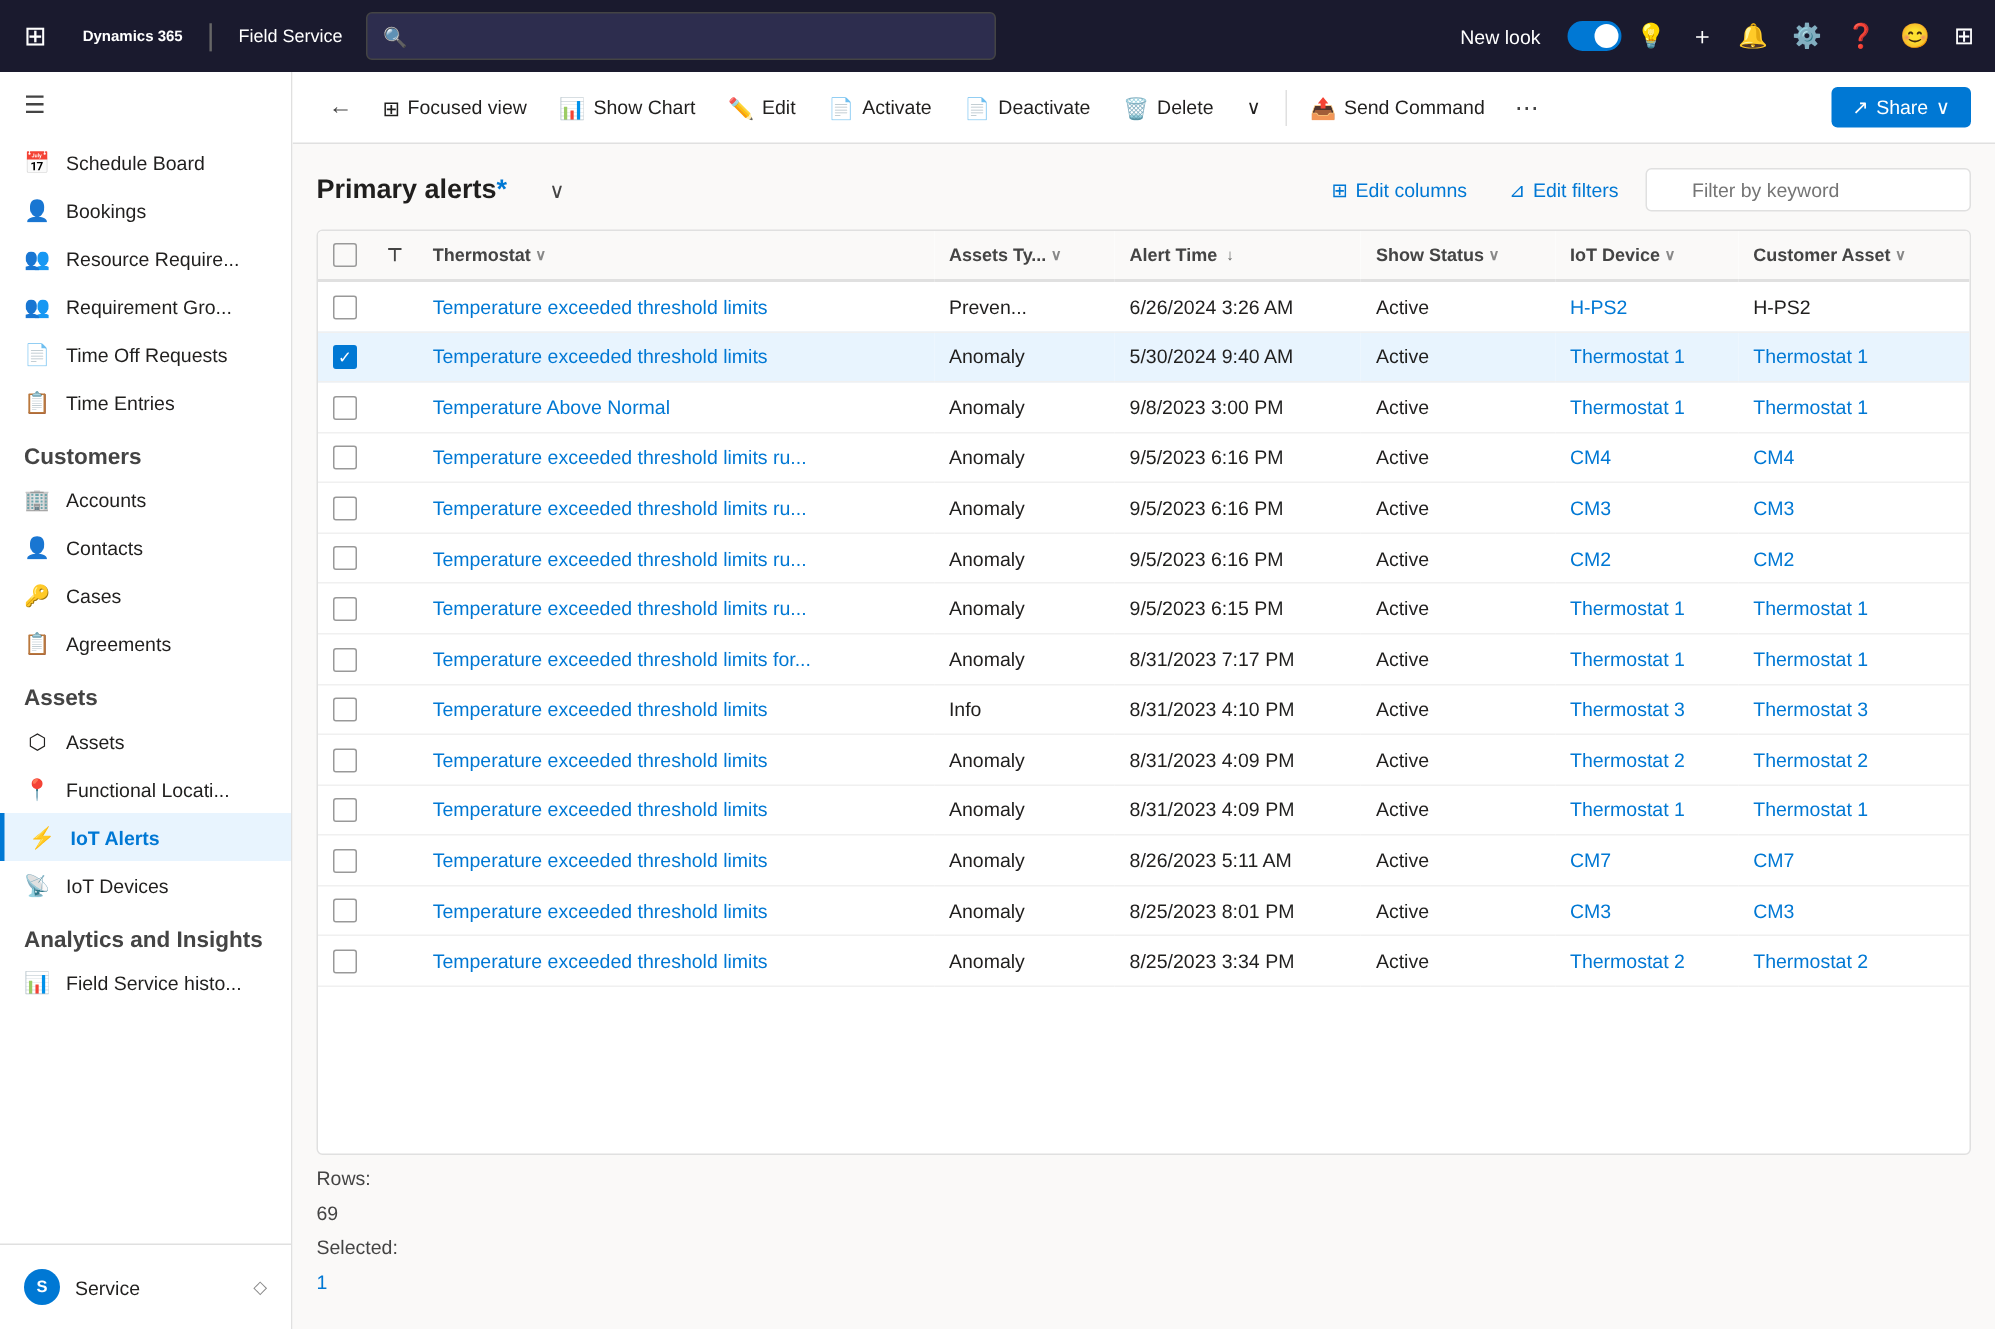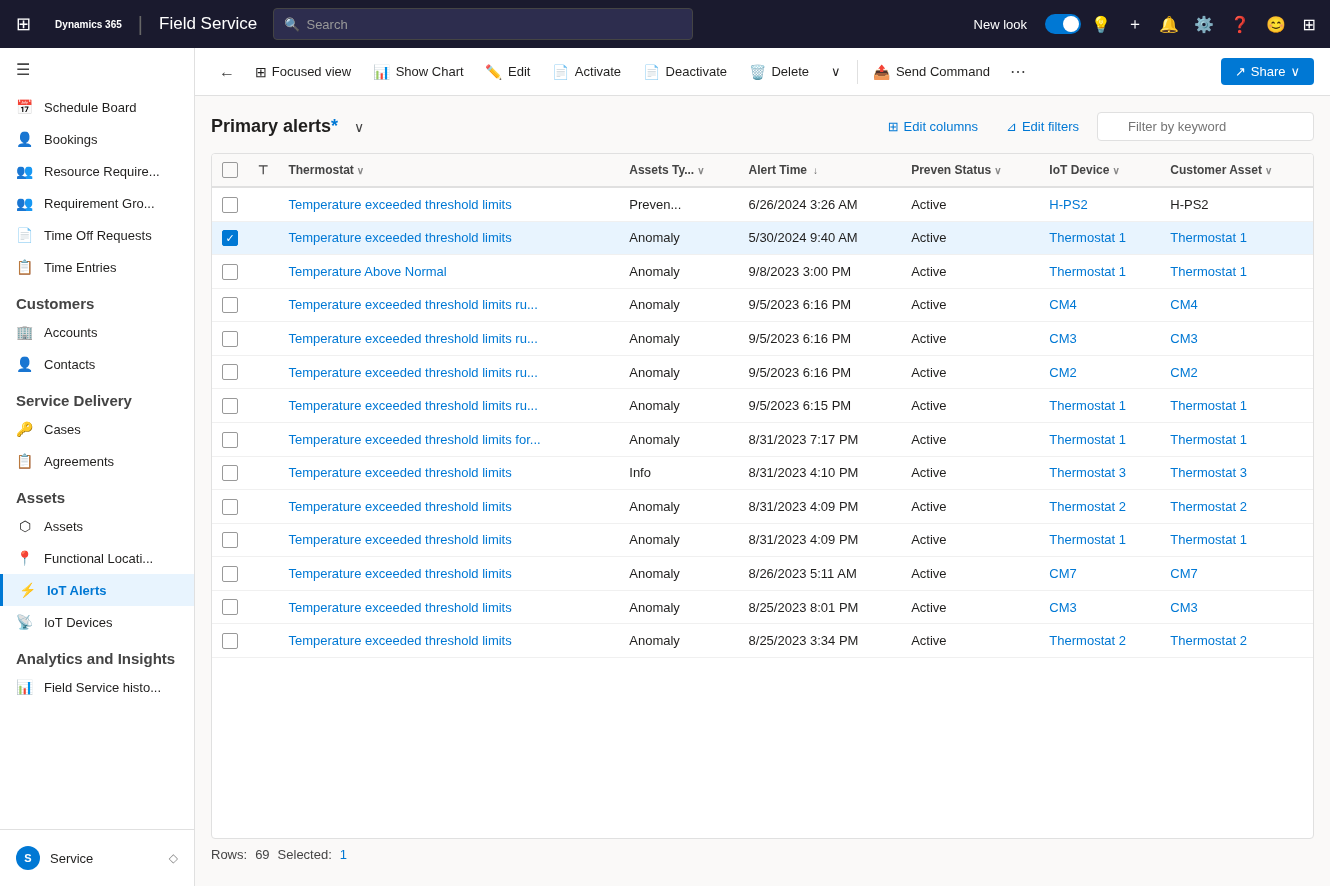--- a/index.html
+++ b/index.html
@@ -3,21 +3,21 @@
   <meta charset="utf-8">
   <style>
     * { box-sizing: border-box; margin: 0; padding: 0; }
     body { font-family: 'Segoe UI', sans-serif; font-size: 13px; background: #f3f2f1; display: flex; flex-direction: column; height: 886px; overflow: hidden; }
 
     
     .top-nav { background: #1a1a2e; display: flex; align-items: center; height: 48px; padding: 0 8px; gap: 8px; flex-shrink: 0; }
     .top-nav-waffle { color: white; font-size: 18px; cursor: pointer; padding: 4px 8px; }
     .top-nav-brand { color: white; font-weight: 600; font-size: 10px; padding: 0 8px; white-space: nowrap; }
     .top-nav-divider { color: #666; font-size: 20px; }
-    .top-nav-app { color: white; font-size: 17px; padding: 0 8px; white-space: nowrap; }
+    .top-nav-app { color: white; font-size: 12px; padding: 0 8px; white-space: nowrap; }
     .top-nav-search { flex: 1; max-width: 420px; background: #2d2d4e; border: 1px solid #444; border-radius: 4px; display: flex; align-items: center; padding: 0 10px; height: 32px; gap: 6px; }
     .top-nav-search input { background: transparent; border: none; outline: none; color: #ccc; font-size: 13px; width: 100%; }
     .top-nav-search input::placeholder { color: #999; }
     .top-nav-right { margin-left: auto; display: flex; align-items: center; gap: 4px; color: white; }
     .top-nav-newlook { display: flex; align-items: center; gap: 18px; font-size: 13px; color: white; }
     .toggle-switch { width: 36px; height: 20px; background: #0078d4; border-radius: 10px; position: relative; cursor: pointer; }
     .toggle-switch::after { content: ''; position: absolute; width: 16px; height: 16px; background: white; border-radius: 50%; top: 2px; right: 2px; }
     .nav-icon-btn { background: none; border: none; color: white; font-size: 16px; cursor: pointer; padding: 6px; border-radius: 4px; }
 
     
@@ -40,21 +40,21 @@
     .toolbar { background: white; border-bottom: 1px solid #e0e0e0; padding: 0 16px; display: flex; align-items: center; height: 48px; gap: 2px; flex-shrink: 0; }
     .toolbar-back { background: none; border: none; font-size: 16px; cursor: pointer; color: #444; padding: 6px 8px; border-radius: 4px; }
     .toolbar-btn { background: none; border: none; cursor: pointer; display: flex; align-items: center; gap: 5px; padding: 6px 10px; border-radius: 4px; color: #201f1e; font-size: 13px; font-family: 'Segoe UI', sans-serif; white-space: nowrap; }
     .toolbar-btn .btn-icon { font-size: 14px; }
     .toolbar-separator { width: 1px; height: 24px; background: #e0e0e0; margin: 0 4px; }
     .toolbar-more { background: none; border: none; cursor: pointer; padding: 6px 8px; border-radius: 4px; font-size: 16px; color: #444; }
     .toolbar-share { background: #0078d4; color: white; border: none; border-radius: 4px; padding: 6px 14px; cursor: pointer; display: flex; align-items: center; gap: 5px; font-size: 13px; font-family: 'Segoe UI', sans-serif; margin-left: auto; }
 
     
     .grid-area { flex: 1; display: flex; flex-direction: column; overflow: hidden; padding: 16px; }
-    .grid-header { display: flex; align-items: center; margin-bottom: 12px; gap: 12px; }
+    .grid-header { display: flex; align-items: center; margin-bottom: 12px; gap: 24px; }
     .grid-title { font-size: 18px; font-weight: 600; color: #201f1e; }
     .grid-title-asterisk { color: #0078d4; }
     .grid-dropdown-btn { background: none; border: none; cursor: pointer; font-size: 14px; color: #444; padding: 4px; }
     .grid-actions { margin-left: auto; display: flex; align-items: center; gap: 8px; }
     .grid-action-btn { background: none; border: none; cursor: pointer; display: flex; align-items: center; gap: 5px; padding: 6px 10px; border-radius: 4px; color: #0078d4; font-size: 13px; font-family: 'Segoe UI', sans-serif; }
     .filter-input { border: 1px solid #e0e0e0; border-radius: 4px; padding: 6px 10px 6px 30px; font-size: 13px; width: 217px; background: white; position: relative; }
     .filter-wrap { position: relative; }
     .filter-wrap .search-ic { position: absolute; left: 8px; top: 50%; transform: translateY(-50%); color: #888; font-size: 13px; }
 
     
@@ -66,42 +66,41 @@
     tbody tr { border-bottom: 1px solid #f0f0f0; }
     tbody tr.selected { background: #e8f4fe; }
     tbody td { padding: 8px 10px; font-size: 13px; color: #201f1e; vertical-align: middle; }
     tbody td.link { color: #0078d4; cursor: pointer; text-decoration: none; }
     .cb { width: 16px; height: 16px; border: 1px solid #999; border-radius: 2px; cursor: pointer; display: inline-block; vertical-align: middle; }
     .cb.checked { background: #0078d4; border-color: #0078d4; display: inline-flex; align-items: center; justify-content: center; color: white; font-size: 11px; }
     .sort-icon { font-size: 10px; color: #666; margin-left: 3px; }
     .status-active { color: #201f1e; }
     
     
-    .grid-footer { padding: 8px 0; display: flex; align-items: flex-start; gap: 8px; font-size: 13px; color: #444; flex-shrink: 0; }
+    .grid-footer { padding: 8px 0; display: flex; align-items: flex-start; gap: 8px; font-size: 13px; color: #444; flex-shrink: 0; flex-direction: column; }
     .grid-footer .selected-count { color: #0078d4; }
     
     
     .table-wrap::-webkit-scrollbar { width: 6px; height: 6px; }
     .table-wrap::-webkit-scrollbar-track { background: #f1f1f1; }
     .table-wrap::-webkit-scrollbar-thumb { background: #c1c1c1; border-radius: 3px; }
 
     .col-header-inner { display: flex; align-items: center; gap: 3px; cursor: pointer; }
     .chevron-down { font-size: 10px; color: #888; }
   </style>
 </head>
 <body>
 
 <div class="top-nav">
   <span class="top-nav-waffle">⊞</span>
   <span class="top-nav-brand">Dynamics 365</span>
   <span class="top-nav-divider">|</span>
   <span class="top-nav-app">Field Service</span>
   <div class="top-nav-search">
     <span style="color:#999;font-size:13px;">🔍</span>
-    <input type="text" placeholder="Search" style="">
   </div>
   <div class="top-nav-right">
     <div class="top-nav-newlook">
       <span>New look</span>
       <div class="toggle-switch"></div>
     </div>
     <button class="nav-icon-btn">💡</button>
     <button class="nav-icon-btn">＋</button>
     <button class="nav-icon-btn">🔔</button>
     <button class="nav-icon-btn">⚙️</button>
@@ -144,21 +143,20 @@
     <div class="sidebar-section-label">Customers</div>
     <div class="sidebar-item">
       <span class="s-icon">🏢</span>
       <span>Accounts</span>
     </div>
     <div class="sidebar-item">
       <span class="s-icon">👤</span>
       <span>Contacts</span>
     </div>
 
-    <div class="sidebar-section-label">Service Delivery</div>
     <div class="sidebar-item">
       <span class="s-icon">🔑</span>
       <span>Cases</span>
     </div>
     <div class="sidebar-item">
       <span class="s-icon">📋</span>
       <span>Agreements</span>
     </div>
 
     <div class="sidebar-section-label">Assets</div>
@@ -284,21 +282,21 @@
                 </div>
               </th>
               <th>
                 <div class="col-header-inner">
                   <span>Alert Time</span>
                   <span class="sort-icon">↓</span>
                 </div>
               </th>
               <th>
                 <div class="col-header-inner">
-                  <span>Preven Status</span>
+                  <span>Show Status</span>
                   <span class="chevron-down">∨</span>
                 </div>
               </th>
               <th>
                 <div class="col-header-inner">
                   <span>IoT Device</span>
                   <span class="chevron-down">∨</span>
                 </div>
               </th>
               <th>

